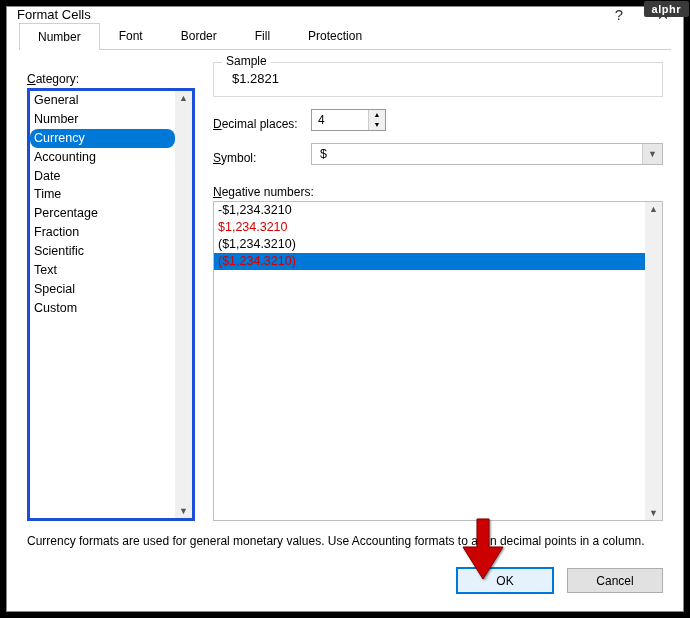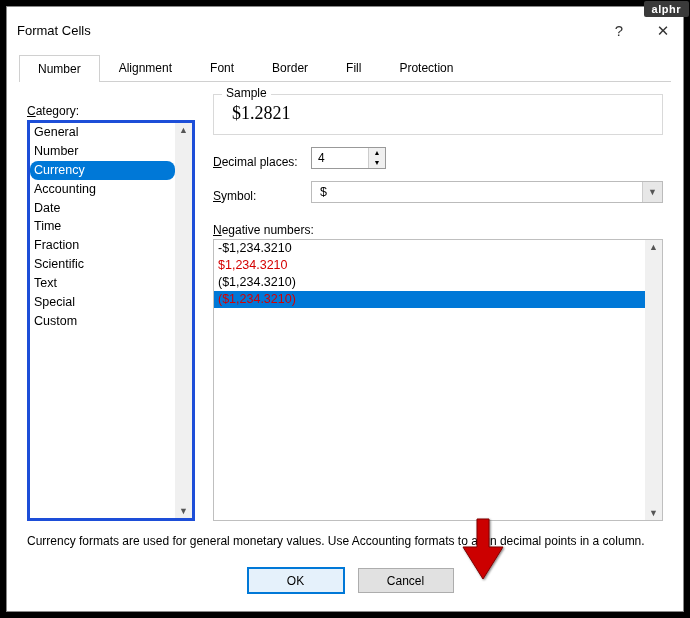--- a/index.html
+++ b/index.html
@@ -17,21 +17,21 @@
       width: 100%;
       height: 100%;
       border: 1px solid #888;
       display: flex;
       flex-direction: column;
       position: relative;
     }
     .titlebar {
       display: flex;
       align-items: center;
-      padding: 16px 10px;
+      padding: 0 10px;
       font-size: 13px;
     }
     .title-text { flex: 1; }
     .title-buttons { display: flex; gap: 24px; align-items: center; }
     .help-btn, .close-btn {
       font-size: 15px;
       color: #333;
       cursor: pointer;
       width: 20px;
       text-align: center;
@@ -118,21 +118,21 @@
       position: relative;
     }
     .sample-group .legend {
       position: absolute;
       top: -9px;
       left: 8px;
       background: #fff;
       padding: 0 4px;
       font-size: 12px;
     }
-    .sample-val { font-size: 18px; padding-left: 6px; font-family: Liberation Serif, serif; }
+    .sample-val { font-size: 13px; padding-left: 6px; }
     .row { display: flex; align-items: center; margin-bottom: 8px; }
     .row .label { width: 98px; }
     .spinner-wrap {
       display: flex;
       border: 1px solid #999;
       height: 22px;
     }
     .spinner-input {
       width: 56px;
       border: none;
@@ -189,21 +189,21 @@
     }
     .neg-item.red { color: #d40000; }
     .neg-item.selected { background: #0078d7; color: #d40000; }
     .hint {
       padding: 12px 20px 0 20px;
       font-size: 12px;
       line-height: 1.4;
     }
     .buttons {
       display: flex;
-      justify-content: center;
+      justify-content: flex-end;
       gap: 14px;
       padding: 18px 20px 18px 31px;
     }
     .btn {
       width: 96px;
       height: 25px;
       background: #e1e1e1;
       border: 1px solid #adadad;
       cursor: pointer;
       font-size: 12px;
@@ -229,38 +229,38 @@
   <div class="titlebar">
     <span class="title-text">Format Cells</span>
     <div class="title-buttons">
       <span class="help-btn">?</span>
       <span class="close-btn">✕</span>
     </div>
   </div>
 
   <div class="tabs">
     <div class="tab active">Number</div>
-    <div class="tab">Alignment</div>
     <div class="tab">Font</div>
     <div class="tab">Border</div>
     <div class="tab">Fill</div>
     <div class="tab">Protection</div>
   </div>
 
   <div class="content">
     <div class="left-col">
       <div class="cat-label underline-first">Category:</div>
       <div class="listbox">
         <div class="list-items">
           <div class="list-item">General</div>
           <div class="list-item">Number</div>
           <div class="list-item selected">Currency</div>
           <div class="list-item">Accounting</div>
           <div class="list-item">Date</div>
           <div class="list-item">Time</div>
+          <div class="list-item">Percentage</div>
           <div class="list-item">Fraction</div>
           <div class="list-item">Scientific</div>
           <div class="list-item">Text</div>
           <div class="list-item">Special</div>
           <div class="list-item">Custom</div>
         </div>
         <div class="scroll-stub">
           <span class="scroll-arrow">▲</span>
           <span class="scroll-arrow">▼</span>
         </div>

